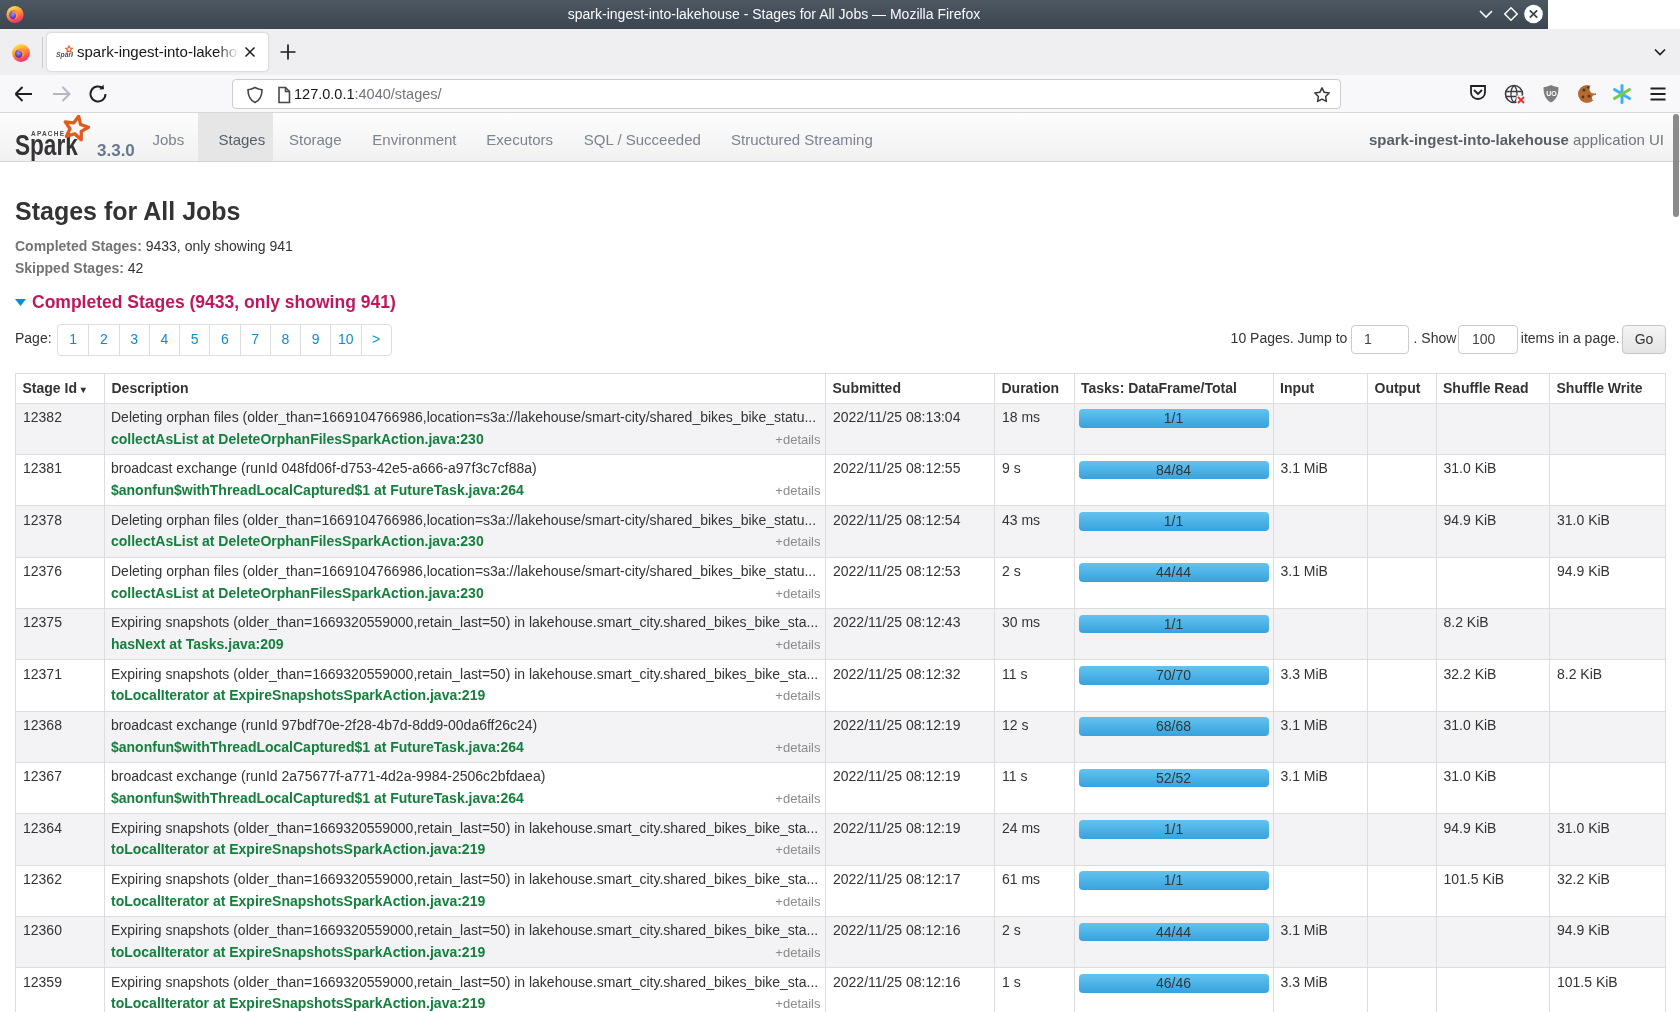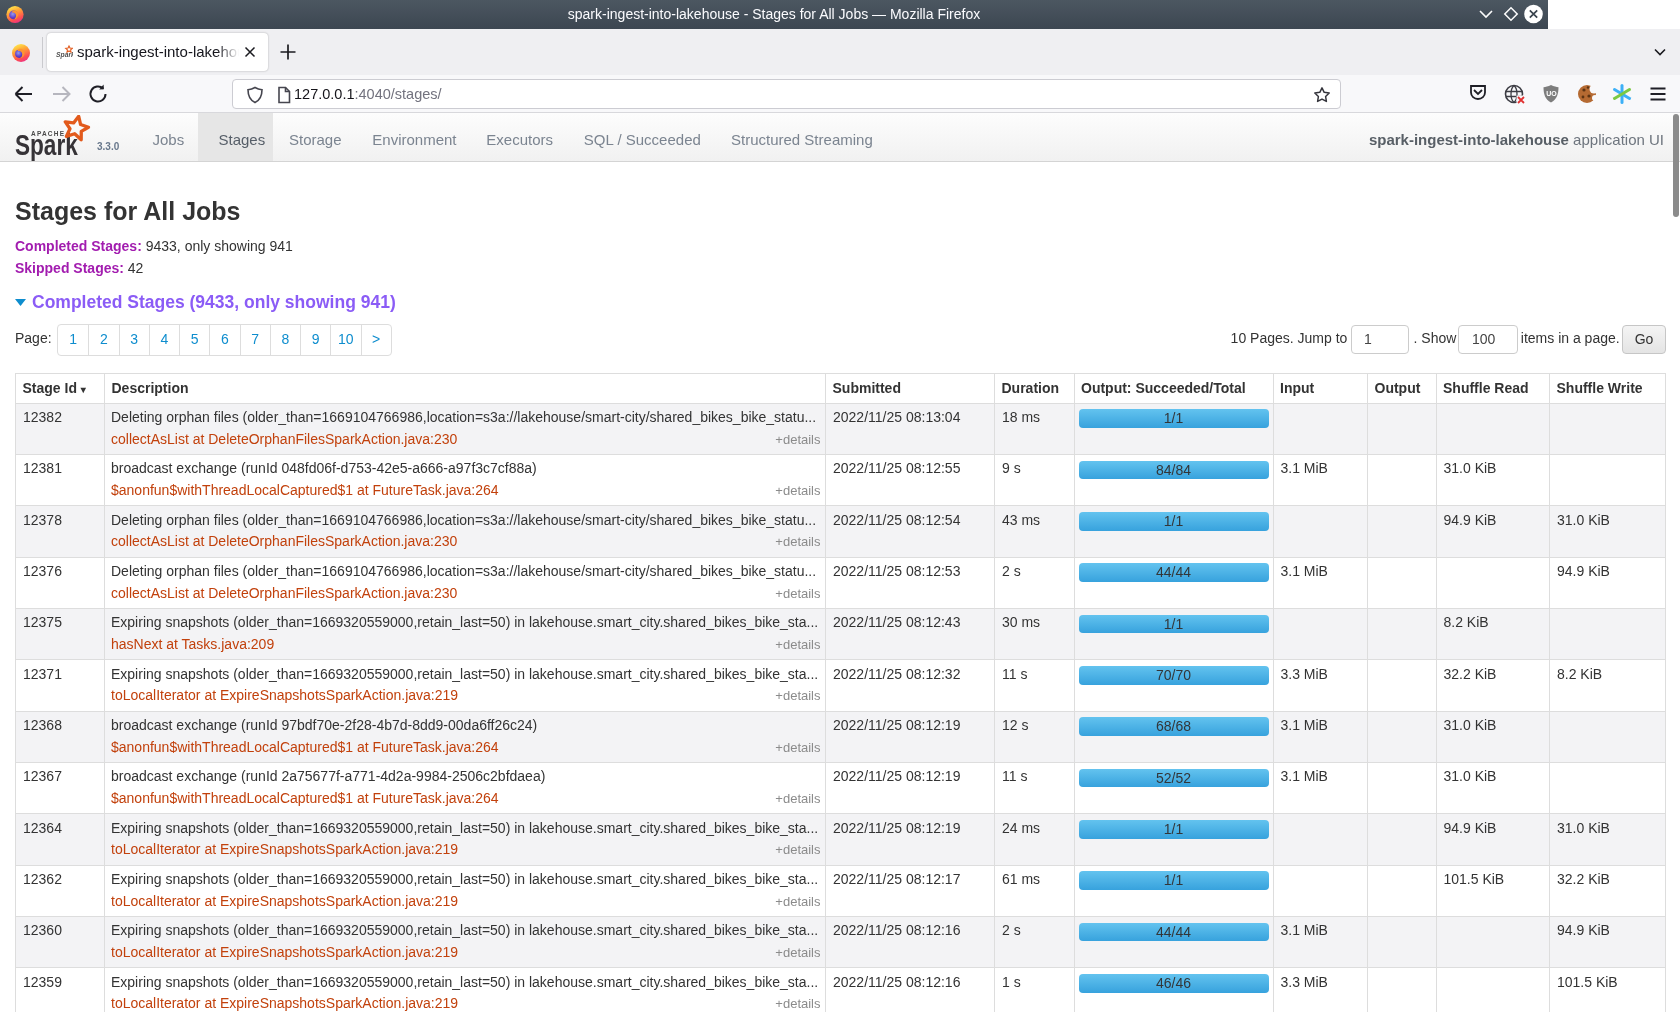--- a/index.html
+++ b/index.html
@@ -36,27 +36,27 @@
 
 
 #sparknav { position:absolute; left:0; top:113px; width:1680px; height:49px;
   background:linear-gradient(#fdfdfd,#f1f1f1); border-bottom:1px solid #d4d4d4; }
 #sparknav .active-bg { position:absolute; left:198px; top:0; width:74.5px; height:48px; background:#e6e6e6; }
 .navitem { position:absolute; top:2.5px; height:48px; line-height:48px; font-size:15px; color:#7b8490; }
 .navitem.act { color:#565e68; }
 #appui { position:absolute; right:16px; top:2.5px; height:48px; line-height:48px; font-size:15px; color:#6e757e; }
 #appui b { color:#585f66; font-weight:bold; }
 #sparklogo { position:absolute; left:13px; top:2px; }
-#ver { position:absolute; left:97px; top:28px; font-size:10px; font-weight:bold; color:#68788c; }
+#ver { position:absolute; left:97px; top:28px; font-size:17px; font-weight:bold; color:#68788c; }
 
 
 h3.pagetitle { position:absolute; left:15px; top:197.5px; font-size:25px; line-height:26px; font-weight:bold; color:#333; }
 #sums { position:absolute; left:15px; top:234.5px; font-size:14px; line-height:22.3px; color:#333; }
-#sums .bl { color:#a21caf; font-weight:bold; }
-#collhead { position:absolute; left:15px; top:293px; font-size:17.5px; line-height:19px; font-weight:bold; color:#8b5cf6; }
+#sums .bl { color:#737373; font-weight:bold; }
+#collhead { position:absolute; left:15px; top:293px; font-size:17.5px; line-height:19px; font-weight:bold; color:#be185d; }
 #collhead .arr { display:inline-block; vertical-align:1.5px; margin-right:6px; }
 
 #pagerow { position:absolute; left:15px; top:329.5px; font-size:14px; color:#333; }
 #pager { position:absolute; left:57px; top:323.5px; border:1px solid #ddd; border-radius:4px; overflow:hidden;
   display:flex; background:#fff; }
 #pager .pg { display:block; width:30.25px; height:30.5px; line-height:28px; text-align:center;
   font-size:14px; color:#0e8dce; border-left:1px solid #ddd; }
 #pager .pg:first-child { border-left:none; }
 .jlabel { position:absolute; white-space:nowrap; font-size:14px; color:#333; }
 .jinput { position:absolute; top:325px; height:28.5px; border:1px solid #ccc; border-radius:4px;
@@ -69,21 +69,21 @@
   table-layout:fixed; font-size:14px; color:#333; }
 #stable th, #stable td { border:1px solid #ddd; vertical-align:top; overflow:hidden; }
 #stable thead th { height:29.5px; font-weight:bold; text-align:left; padding:0 0 0 6.5px; vertical-align:middle; font-size:14px; }
 #stable tbody td { height:51.35px; padding:3.5px 4.5px 0 6px; line-height:21.7px; }
 #stable tbody td.c-sub, #stable tbody td.c-dur, #stable tbody td.c-in,
 #stable tbody td.c-out, #stable tbody td.c-sr, #stable tbody td.c-sw,
 #stable tbody td.c-id { padding-left:7px; }
 #stable tbody tr:nth-child(odd) { background:#f3f3f5; }
 .d1 { white-space:nowrap; overflow:hidden; }
 .d2 { display:flex; justify-content:space-between; }
-.lnk { color:#c2410c; white-space:nowrap; overflow:hidden; }
+.lnk { color:#15803d; white-space:nowrap; overflow:hidden;font-weight:bold; }
 .det { color:#8b8b8b; font-size:13px; }
 .c-task { padding:5.8px 4px 0 4px !important; }
 .pbar { height:18.7px; border-radius:4px; background:linear-gradient(#63c3ef,#37a2dd);
   text-align:center; line-height:18.7px; font-size:14px; color:#333639; }
 
 
 #sbthumb { position:absolute; right:1px; top:113.5px; width:6px; height:103px; background:#8b8b8b; border-radius:3px; }
 </style>
 </head>
 <body>
@@ -258,21 +258,21 @@
       <col style="width:68.5px">
       <col style="width:113.5px">
       <col style="width:116px">
   </colgroup>
   <thead>
     <tr>
       <th>Stage Id <span style="font-size:10px">▾</span></th>
         <th>Description</th>
         <th>Submitted</th>
         <th>Duration</th>
-      <th>Output: Succeeded/Total</th>
+      <th>Tasks: DataFrame/Total</th>
         <th>Input</th>
         <th>Output</th>
         <th>Shuffle Read</th>
         <th>Shuffle Write</th>
     </tr>
   </thead>
   <tbody>
 <tr>
 <td class="c-id">12382</td>
 <td class="c-desc">

